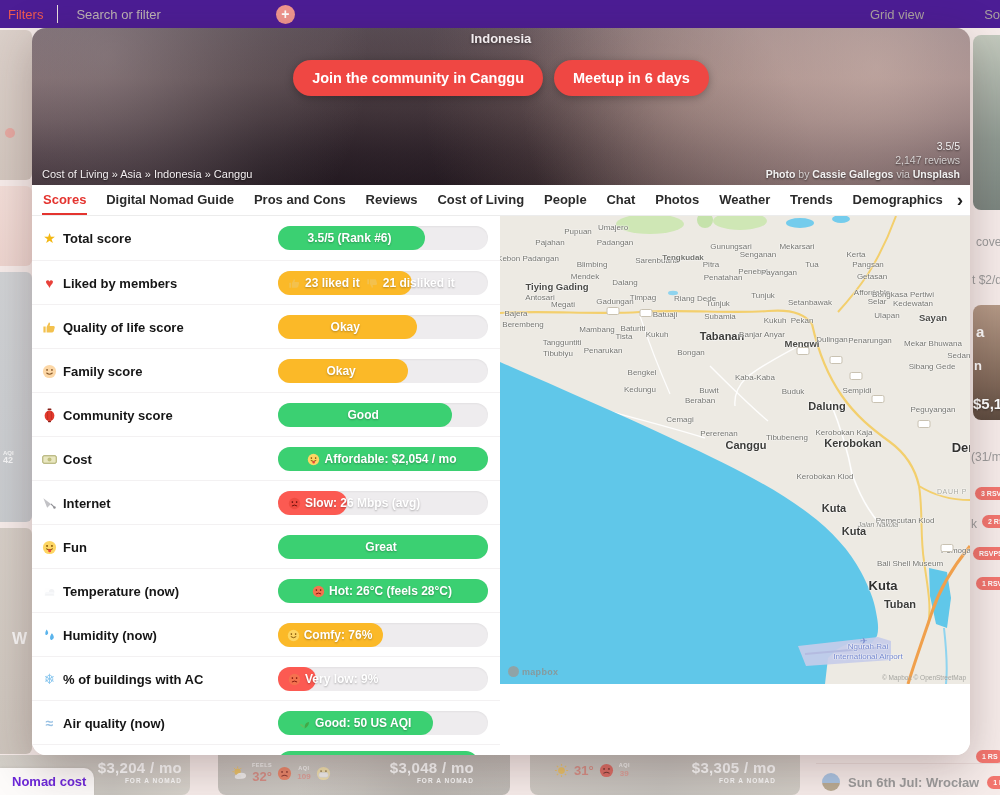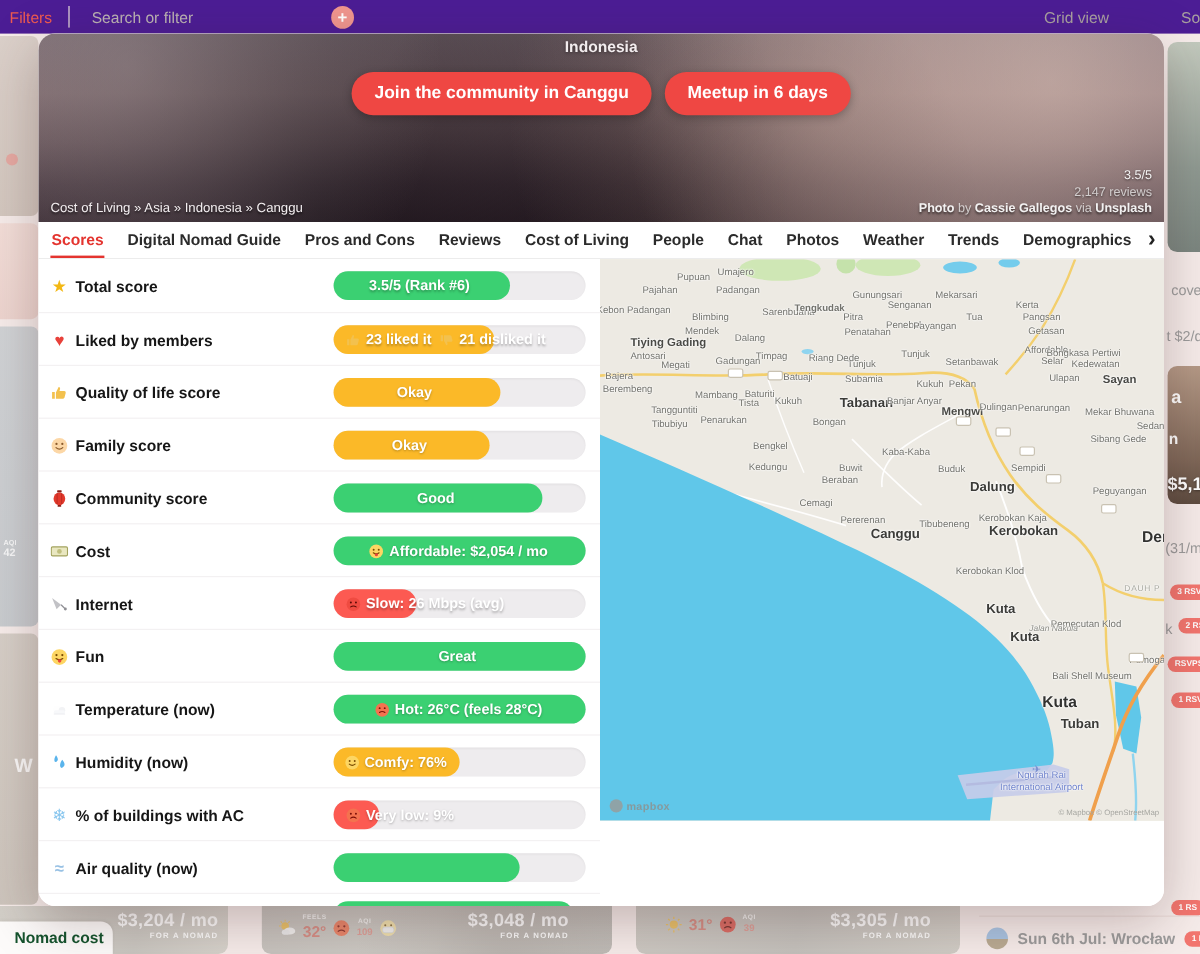--- a/index.html
+++ b/index.html
@@ -49,21 +49,21 @@
   .wcluster{position:absolute;left:14px;top:7px;display:flex;align-items:center;gap:5px;opacity:.75;}
   .wtemp{font-size:13px;font-weight:700;color:#d97c72;}
   .wtiny{font-size:5.5px;font-weight:700;color:#fff;letter-spacing:.5px;line-height:6px;text-align:center;}
   .wstack{display:flex;flex-direction:column;align-items:center;gap:1px;}
   .waqi{font-size:8px;font-weight:700;color:#e2928a;}
   .meetup-panel{position:absolute;left:816px;top:8px;width:184px;height:32px;border-top:1px solid #eadcda;background:transparent;}
   .meetup-row{position:absolute;left:6px;top:9px;display:flex;align-items:center;gap:8px;}
   .meetup-avatar{width:18px;height:18px;border-radius:50%;background:linear-gradient(180deg,#a9c4e2 55%,#b9ab93 55%);}
   .meetup-text{color:#9b9b9b;font-size:13px;font-weight:700;white-space:nowrap;}
   .nomad-cost-tab{position:absolute;left:0;top:13px;width:94px;height:27px;background:#fdfbfa;border-radius:0 10px 0 0;box-shadow:0 -1px 3px rgba(0,0,0,.05);display:flex;align-items:center;}
-  .nomad-cost-tab span{color:#14532d;font-size:13px;font-weight:600;margin-left:12px;white-space:nowrap;}
+  .nomad-cost-tab span{color:#6d28d9;font-size:13px;font-weight:600;margin-left:12px;white-space:nowrap;}
 
   
   .modal{position:absolute;left:32px;top:28px;width:938px;height:727px;border-radius:14px;background:#fff;box-shadow:0 12px 45px rgba(60,30,30,.28);overflow:hidden;z-index:2;}
 
   
   .hero{position:relative;height:157px;background:
     radial-gradient(circle at 90% 25%,rgba(222,196,184,.55),transparent 42%),
     radial-gradient(circle at 70% 45%,rgba(190,155,140,.35),transparent 40%),
     radial-gradient(circle at 8% 18%,rgba(205,190,190,.30),transparent 30%),
     radial-gradient(circle at 25% 95%,rgba(15,10,16,.65),transparent 55%),
@@ -540,20 +540,29 @@
               </div>
             </div>
           </div>
           <div class="score-row">
             <div class="row-left">
               <span class="icon chr" style="color: rgb(152, 193, 228); font-weight: 700;">≈</span>
               <span class="row-label">Air quality (now)</span>
             </div>
             <div class="bar-track">
               <div class="bar-fill green" style="width: 74%;"></div>
+              <div class="bar-text center" style="width: 74%;">
+                <span class="icon sm">
+                  <svg viewBox="0 0 16 16">
+                    <path d="M8.2 14C8 9.5 9.4 7 13.6 6.2 13.4 10.4 11.4 12.6 8.2 14Z" fill="#43a847"></path>
+                    <path d="M8 13.4C7.2 9.8 5.6 8.6 2.4 8.6 3.4 12 5.6 13 8 13.4Z" fill="#5fc15f"></path>
+                  </svg>
+                </span>
+                <span style="margin-right: 4px;">Good: 50 US AQI</span>
+              </div>
             </div>
           </div>
           <div class="partial-row">
             <div class="sliver"></div>
           </div>
         </div>
 
       <div class="map-panel">
         <div class="map" id="map">
           <svg width="470" height="468" viewBox="0 0 470 468">

